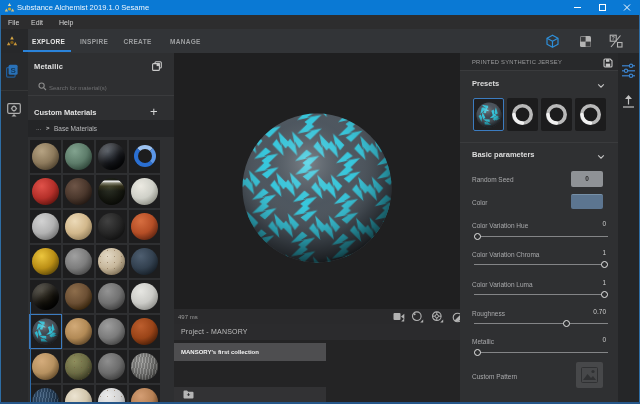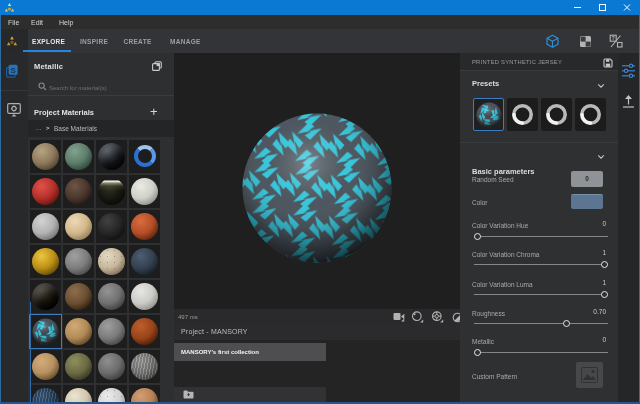--- a/index.html
+++ b/index.html
@@ -82,20 +82,21 @@
 <body>
 <div id="win">
 
   <div class="abs" id="title">
     <svg class="abs" style="left:5px;top:3px" width="9" height="10" viewBox="0 0 9 10">
       <path d="M4.5 0 L6.2 3 H2.8 Z" fill="#e8d9a8"></path>
       <path d="M1.4 5.5 L3.1 8.5 H-0.3 Z" fill="#d8c280"></path>
       <path d="M7.6 5.5 L9.3 8.5 H5.9 Z" fill="#d8c280"></path>
       <circle cx="4.5" cy="6" r="1.6" fill="#caa52c"></circle>
     </svg>
+    <span class="t">Substance Alchemist 2019.1.0 Sesame</span>
     <svg class="abs" style="left:572px;top:0" width="62" height="15" viewBox="0 0 62 15">
       <line x1="2" y1="7.5" x2="9" y2="7.5" stroke="#fff" stroke-width="1"></line>
       <rect x="27.5" y="4.5" width="6" height="6" fill="none" stroke="#fff" stroke-width="1"></rect>
       <path d="M52 4.5 L58 10.5 M58 4.5 L52 10.5" stroke="#fff" stroke-width="1"></path>
     </svg>
   </div>
 
   <div class="abs" id="menu">
     <span style="left:8px">File</span>
       <span style="left:31px">Edit</span>
@@ -161,21 +162,21 @@
       <rect x="0.6" y="2.6" width="6.8" height="6.8" rx="1" fill="none" stroke="#c9c9c9" stroke-width="1.1"></rect>
       <path d="M3 2.6 V1.7 A1 1 0 0 1 4 0.7 H8.3 A1 1 0 0 1 9.3 1.7 V6 A1 1 0 0 1 8.3 7 H7.6" fill="none" stroke="#c9c9c9" stroke-width="1.1"></path>
       <rect x="4.6" y="1.9" width="3.2" height="3.2" fill="#c9c9c9"></rect>
     </svg>
     <svg class="abs" style="left:10px;top:29px" width="9" height="9" viewBox="0 0 9 9">
       <circle cx="3.6" cy="3.6" r="2.6" fill="none" stroke="#8b8b8b" stroke-width="1.1"></circle>
       <line x1="5.6" y1="5.6" x2="8" y2="8" stroke="#8b8b8b" stroke-width="1.1"></line>
     </svg>
     <span id="searchtxt">Search for material(s)</span>
     <div id="ressep"></div>
-    <h2>Project Materials</h2>
+    <h2>Custom Materials</h2>
     <span id="plus">+</span>
     <div id="crumb">
       <span class="dots">...</span>
         <span class="ch">&gt;</span>
         <span class="bm">Base Materials</span>
     </div>
     <div id="grid">
         <div class="tile" style="left:0px;top:0px;">
           <div class="ball" style="background:radial-gradient(circle at 36% 30%, #b6a383, #8d7a5c 48%, #4b3f2c 82%);"></div>
         </div>
@@ -403,21 +404,21 @@
           <path d="M3 11.5 A8.5 8.5 0 0 0 11.5 20" fill="none" stroke="#f2f2f2" stroke-width="3.4" stroke-linecap="round"></path>
         </svg>
       </div>
     <div class="ptile" style="left:115px" id="ptile3">
         <svg style="position:absolute;left:4px;top:5px" width="23" height="23" viewBox="0 0 23 23">
           <circle cx="11.5" cy="11.5" r="8.7" fill="none" stroke="#b9b9b9" stroke-width="3.6"></circle>
           <path d="M3 11.5 A8.5 8.5 0 0 0 11.5 20" fill="none" stroke="#f2f2f2" stroke-width="3.4" stroke-linecap="round"></path>
         </svg>
       </div>
     <div id="presep"></div>
-    <span class="sect" style="top:114px">Basic parameters</span>
+    <span class="sect" style="top:97px">Basic parameters</span>
     <svg class="chev" style="top:100px" viewBox="0 0 8 8">
         <path d="M1.2 2.4 L4 5.2 L6.8 2.4" fill="none" stroke="#c6c6c6" stroke-width="1.1"></path>
       </svg>
 
     <span class="plabel" style="top:123px">Random Seed</span>
     <div id="seedbox">0</div>
     <span class="plabel" style="top:146px">Color</span>
     <div id="colorbox"></div>
 
     <span class="plabel" style="top:169px">Color Variation Hue</span>

